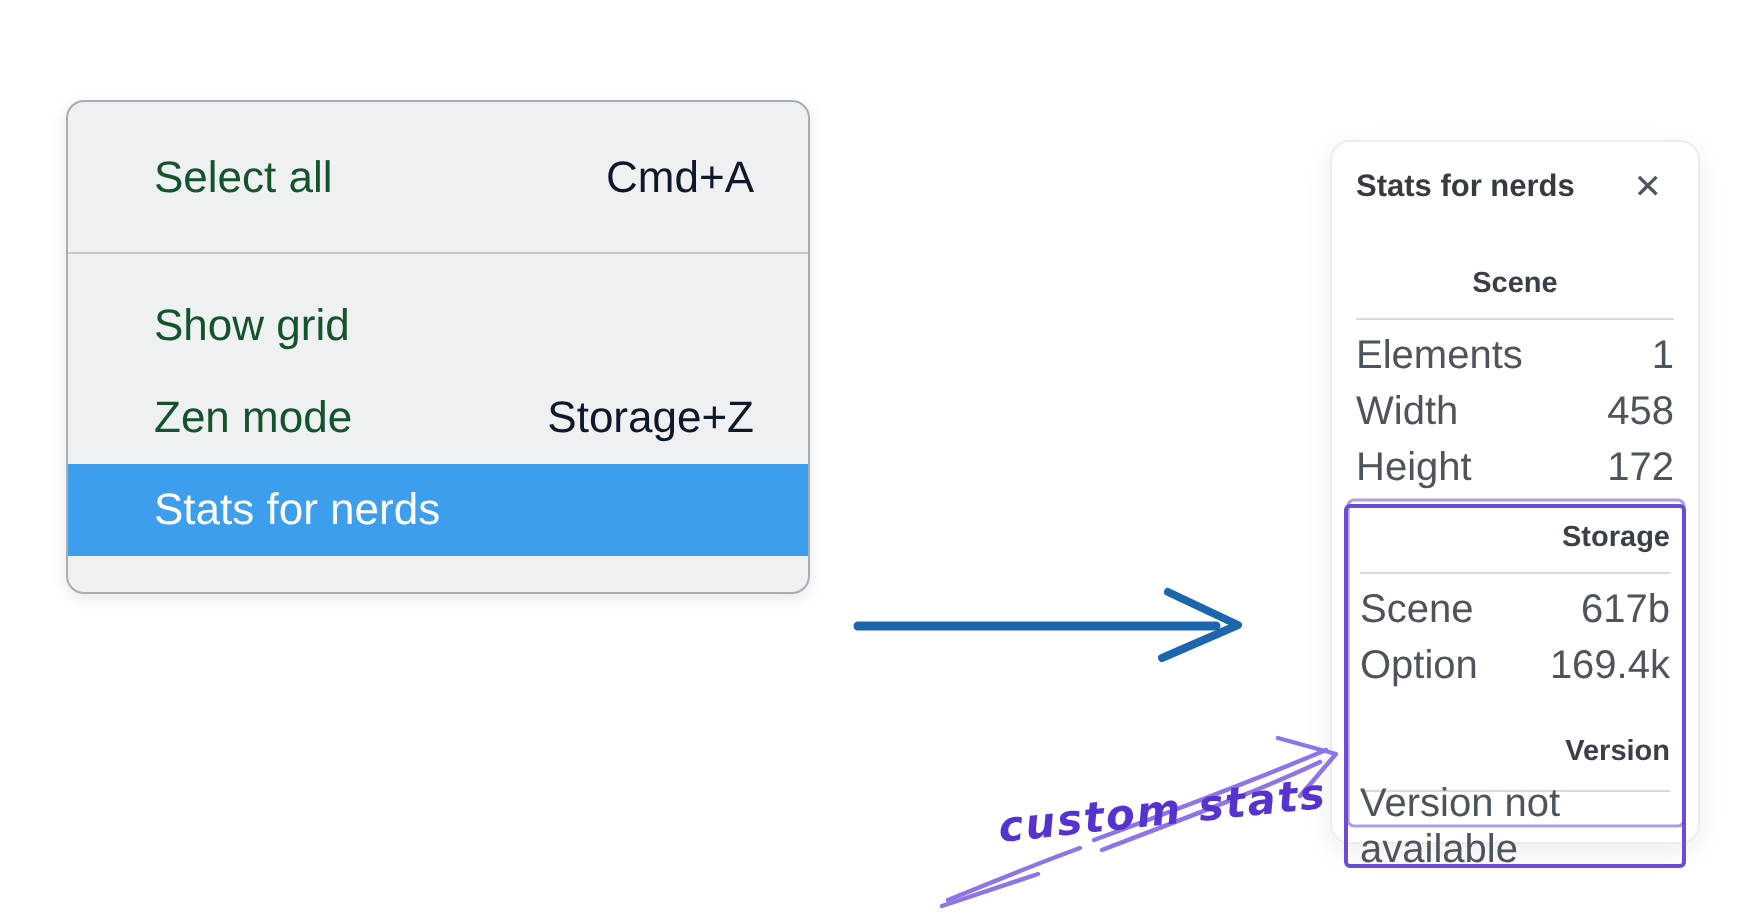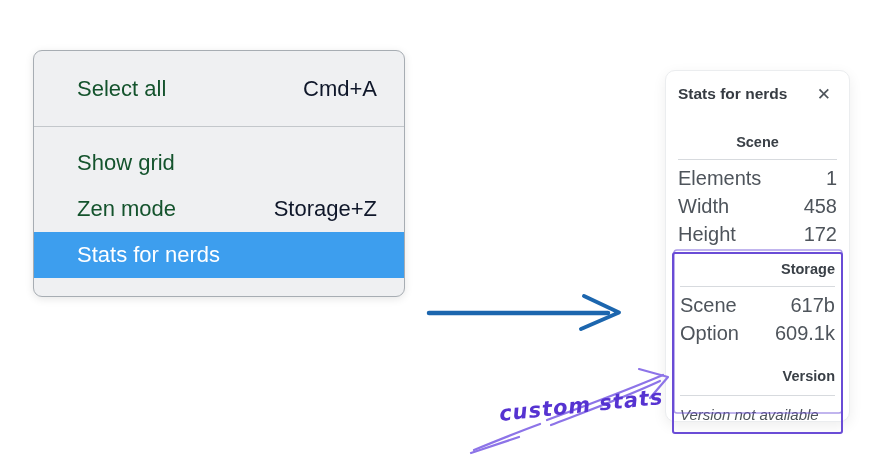--- a/index.html
+++ b/index.html
@@ -44,21 +44,21 @@
   .sec-heading{margin-top:28px;text-align:center;font-size:14.5px;font-weight:bold;color:#3a4047;line-height:18px;}
   .divider{border-top:1px solid #d7dade;margin:8px 0 4px;}
   .stat-row{display:flex;align-items:center;justify-content:space-between;height:28px;font-size:20px;}
   .stat-value{text-align:right;}
   .custom-box{
     margin:4px -6px 0;padding:0 6px 4px;border:2px solid #6a4cd6;border-radius:3px;
   }
   .custom-box .sec-heading{margin-top:6px;text-align:right;}
   .custom-box .sec-heading.version{margin-top:20px;}
   .custom-box .divider.version-div{margin-top:10px;}
-  .note-row{height:28px;display:flex;align-items:center;font-size:15px;font-style:italic;}
+  .note-row{height:28px;display:flex;align-items:center;font-size:20px;}
 
   
   .overlay{position:absolute;left:0;top:0;width:873px;height:461px;pointer-events:none;}
   .annotation-label{
     font-family:"DejaVu Sans",sans-serif;font-style:italic;font-weight:bold;
     font-size:21px;letter-spacing:1px;
   }
 </style>
 </head>
 <body>
@@ -109,21 +109,21 @@
     <div class="custom-box">
       <div class="section">
         <div class="sec-heading">Storage</div>
         <div class="divider"></div>
         <div class="stat-row">
           <span class="stat-label">Scene</span>
           <span class="stat-value">617b</span>
         </div>
         <div class="stat-row">
           <span class="stat-label">Option</span>
-          <span class="stat-value">609.1k</span>
+          <span class="stat-value">169.4k</span>
         </div>
       </div>
       <div class="section">
         <div class="sec-heading version">Version</div>
         <div class="divider version-div"></div>
         <div class="note-row">Version not available</div>
       </div>
     </div>
   </div>
 

